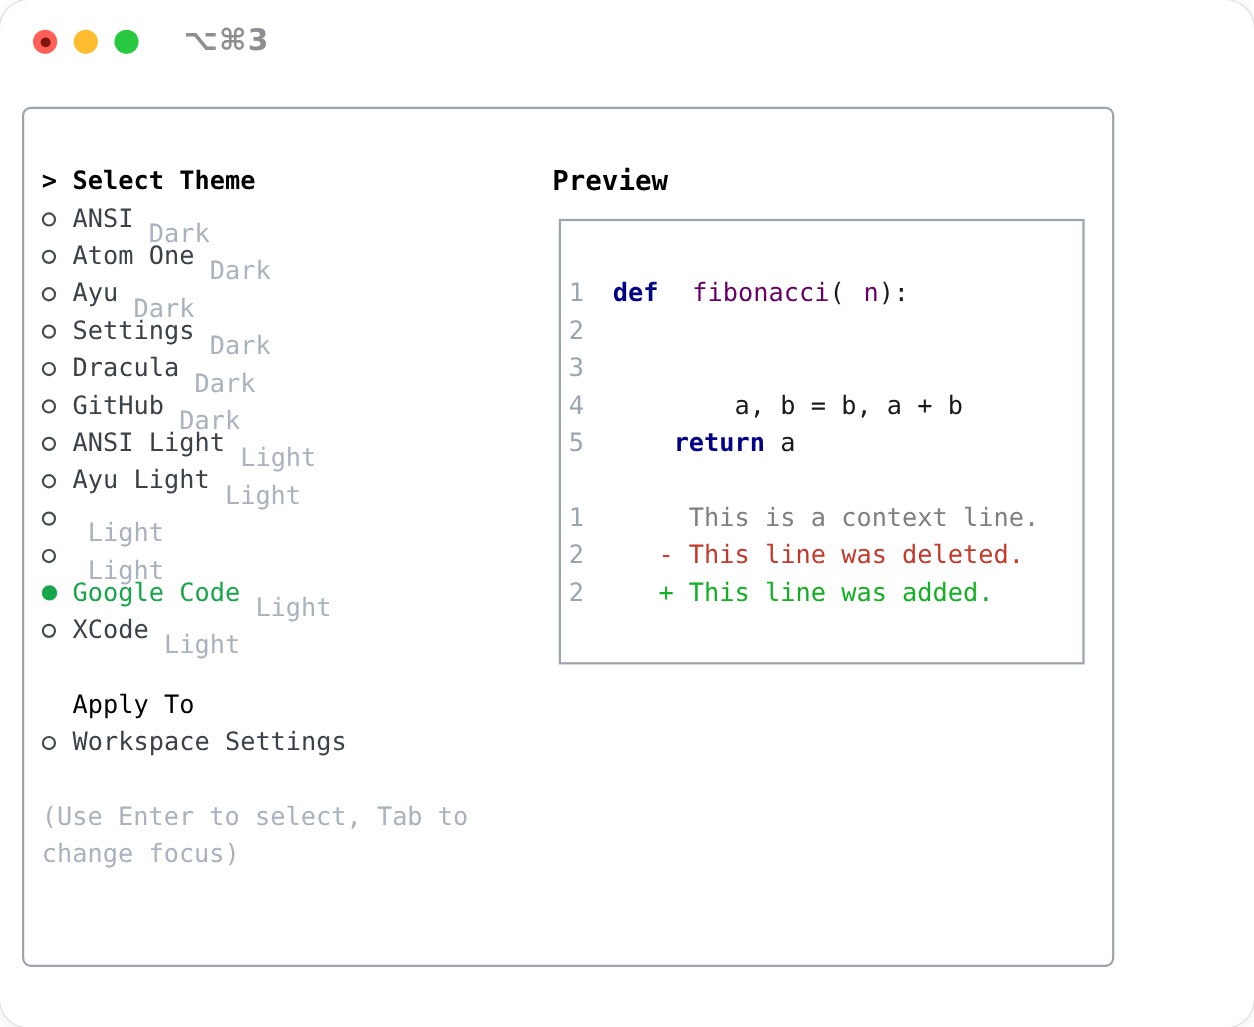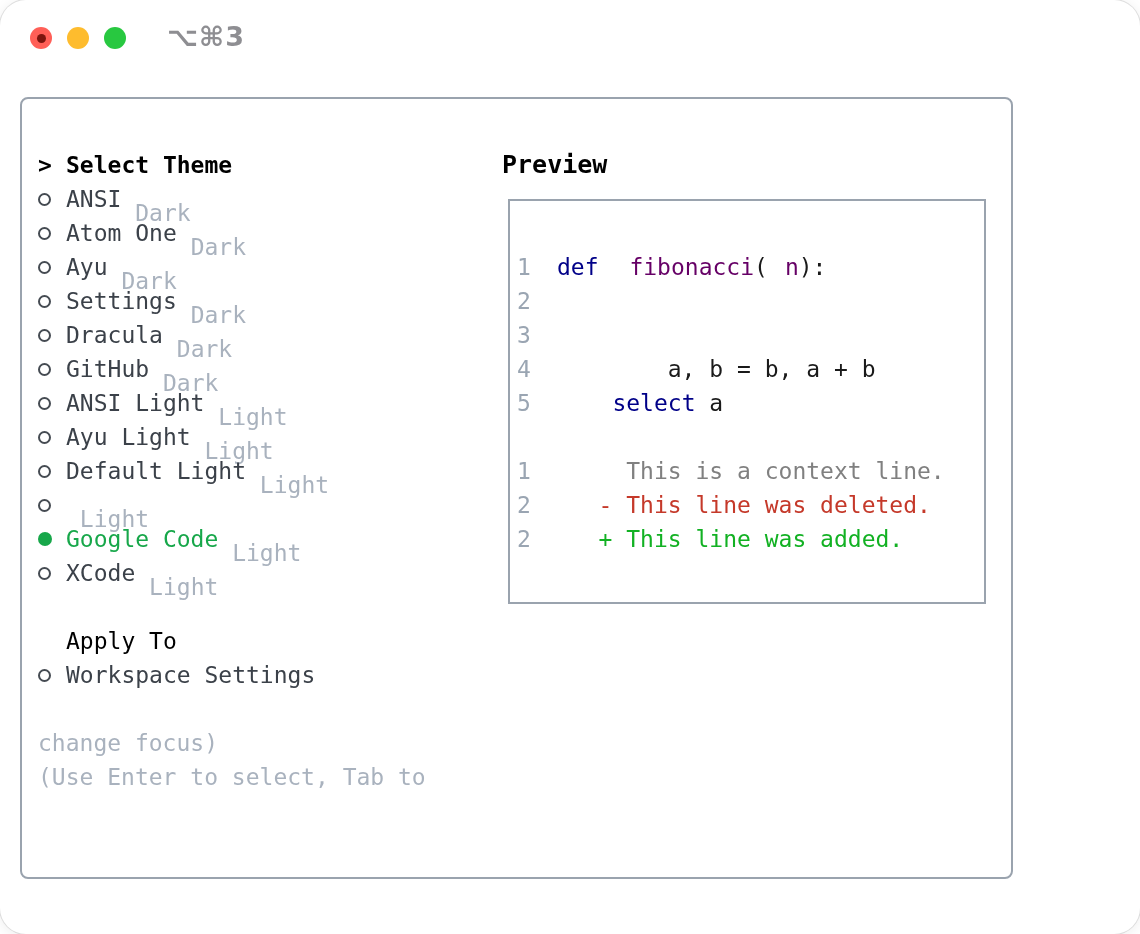--- a/index.html
+++ b/index.html
@@ -41,21 +41,21 @@
   .spacer{height:34px;}
   .help{color:var(--muted);}
   .help div{height:34px;line-height:34px;white-space:pre;}
   
   .preview-label{position:absolute;left:480px;top:49px;height:34px;line-height:34px;
                  font-size:25px;font-weight:bold;color:#000;}
   .preview-box{position:absolute;left:486px;top:100px;width:478px;height:405px;
                border:2px solid var(--panel-border);padding:49px 0 0 7px;background:#fff;}
   .cl{display:flex;height:34px;line-height:34px;font-size:23px;white-space:pre;}
   .ln{width:40px;flex:0 0 40px;color:var(--line-number);}
-  .tok-kw{color:var(--keyword);}
+  .tok-kw{color:var(--keyword);font-weight:bold;}
   .tok-fn{color:var(--function);margin-left:17px;}
   .tok-num{color:var(--number-literal);}
   .tok-pl{color:var(--plain);}
   .diff-context{color:var(--context);}
   .diff-deleted{color:var(--deleted);}
   .diff-added{color:var(--added);}
   .blank-line{height:34px;}
 </style>
 </head>
 <body>
@@ -78,45 +78,45 @@
       </div>
       <div id="theme-list">
           <div class="line item"><span class="bullet-col"><span class="radio"></span></span><span class="t-name">ANSI</span><span class="t-variant"> Dark</span></div>
           <div class="line item"><span class="bullet-col"><span class="radio"></span></span><span class="t-name">Atom One</span><span class="t-variant"> Dark</span></div>
           <div class="line item"><span class="bullet-col"><span class="radio"></span></span><span class="t-name">Ayu</span><span class="t-variant"> Dark</span></div>
           <div class="line item"><span class="bullet-col"><span class="radio"></span></span><span class="t-name">Settings</span><span class="t-variant"> Dark</span></div>
           <div class="line item"><span class="bullet-col"><span class="radio"></span></span><span class="t-name">Dracula</span><span class="t-variant"> Dark</span></div>
           <div class="line item"><span class="bullet-col"><span class="radio"></span></span><span class="t-name">GitHub</span><span class="t-variant"> Dark</span></div>
           <div class="line item"><span class="bullet-col"><span class="radio"></span></span><span class="t-name">ANSI Light</span><span class="t-variant"> Light</span></div>
           <div class="line item"><span class="bullet-col"><span class="radio"></span></span><span class="t-name">Ayu Light</span><span class="t-variant"> Light</span></div>
-          <div class="line item"><span class="bullet-col"><span class="radio"></span></span><span class="t-name">Default Light</span><span class="t-variant"> Light</span></div>
+          <div class="line item"><span class="bullet-col"><span class="radio"></span></span><span class="t-variant"> Light</span></div>
           <div class="line item"><span class="bullet-col"><span class="radio"></span></span><span class="t-variant"> Light</span></div>
           <div class="line item selected"><span class="bullet-col"><span class="radio on"></span></span><span class="t-name">Google Code</span><span class="t-variant"> Light</span></div>
           <div class="line item"><span class="bullet-col"><span class="radio"></span></span><span class="t-name">XCode</span><span class="t-variant"> Light</span></div>
         </div>
       <div class="spacer"></div>
       <div class="line apply-header">Apply To</div>
       <div id="apply-list">
           <div class="line item"><span class="bullet-col"><span class="radio"></span></span><span class="t-name">Workspace Settings</span></div>
         </div>
       <div class="spacer"></div>
       <div class="help">
+        <div>(Use Enter to select, Tab to</div>
         <div>change focus)</div>
-        <div>(Use Enter to select, Tab to</div>
       </div>
     </div>
 
     <div class="preview-label">Preview</div>
     <div class="preview-box">
       <div id="code-lines">
           <div class="cl"><span class="ln">1</span><span class="code"><span class="tok-kw">def</span><span class="tok-pl"> </span><span class="tok-fn">fibonacci</span><span class="tok-pl">(</span><span class="tok-fn">n</span><span class="tok-pl">):</span></span></div>
           <div class="cl"><span class="ln">2</span></div>
           <div class="cl"><span class="ln">3</span></div>
           <div class="cl"><span class="ln">4</span><span class="code"><span class="tok-pl">        a, b = b, a + b</span></span></div>
-          <div class="cl"><span class="ln">5</span><span class="code"><span class="tok-pl">    </span><span class="tok-kw">select</span><span class="tok-pl"> a</span></span></div>
+          <div class="cl"><span class="ln">5</span><span class="code"><span class="tok-pl">    </span><span class="tok-kw">return</span><span class="tok-pl"> a</span></span></div>
         </div>
       <div class="blank-line"></div>
       <div id="diff-lines">
           <div class="cl"><span class="ln">1</span><span class="diff-context">     This is a context line.</span></div>
           <div class="cl"><span class="ln">2</span><span class="diff-deleted">   - This line was deleted.</span></div>
           <div class="cl"><span class="ln">2</span><span class="diff-added">   + This line was added.</span></div>
         </div>
     </div>
 
   </div>

